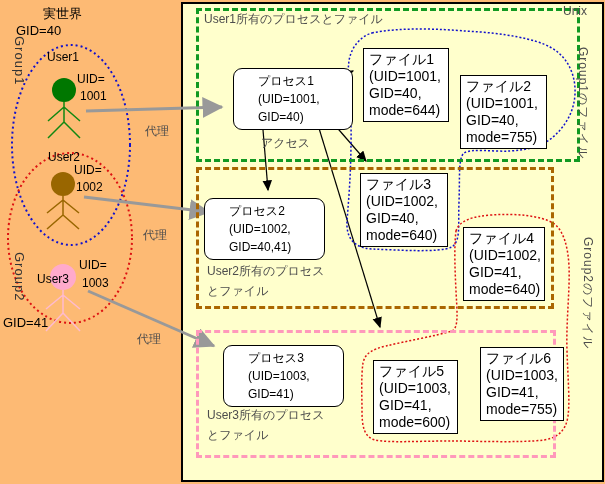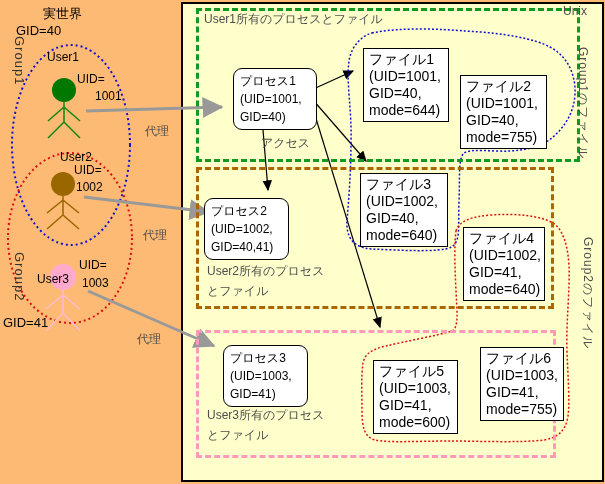--- a/index.html
+++ b/index.html
@@ -16,21 +16,21 @@
     left:181px;top:2px;width:419px;height:476px;
     background:#FFFFCC;border:2px solid #000;z-index:1;
   }
   #overlay{left:0;top:0;z-index:2;}
   .section{background:transparent;z-index:3;}
   #section-user1{left:196px;top:8px;width:378px;height:148px;border:3px dashed #119922;}
   #section-user2{left:196px;top:167px;width:352px;height:136px;border:3px dashed #AA6600;}
   #section-user3{left:196px;top:330px;width:354px;height:122px;border:3px dashed #FF99BB;}
   .pbox{
     background:#fff;border:1.5px solid #000;border-radius:9px;
-    font-size:12px;line-height:18px;padding:3px 6px;z-index:4;white-space:nowrap;
+    font-size:12px;line-height:18px;padding:3px 24px;z-index:4;white-space:nowrap;
   }
   .fbox{
     background:#fff;border:1.2px solid #000;
     font-size:14px;line-height:17px;padding:2px 5px;z-index:4;white-space:nowrap;
   }
   .toplabel{z-index:5;}
   .vtext{
     font-size:12px;white-space:nowrap;color:#4d4d4d;
     transform:rotate(90deg);transform-origin:0 0;z-index:5;letter-spacing:1px;
   }
@@ -106,23 +106,23 @@
   <div class="abs section" id="section-user3"></div>
 
   <div class="abs lbl toplabel" style="left:43px;top:5px;">実世界</div>
   <div class="abs lbl toplabel" style="left:16px;top:23px;">GID=40</div>
   <div class="abs vtext vtext-black" style="left:27px;top:36px;font-size:13px;">Group1</div>
   <div class="abs vtext vtext-black" style="left:27px;top:252px;font-size:13px;">Group2</div>
   <div class="abs lbl toplabel" style="left:3px;top:315px;">GID=41</div>
 
   <div class="abs small toplabel" style="left:47px;top:50px;">User1</div>
   <div class="abs small toplabel" style="left:77px;top:72px;">UID=</div>
-  <div class="abs small toplabel" style="left:80px;top:89px;margin-left:15px;">1001</div>
+  <div class="abs small toplabel" style="left:80px;top:89px;">1001</div>
 
-  <div class="abs small toplabel" style="left:60px;top:150px;text-align:center;">User2</div>
+  <div class="abs small toplabel" style="left:48px;top:150px;text-align:center;">User2</div>
   <div class="abs small toplabel" style="left:74px;top:163px;">UID=</div>
   <div class="abs small toplabel" style="left:76px;top:180px;">1002</div>
 
   <div class="abs small toplabel" style="left:37px;top:244px;margin-top:28px;">User3</div>
   <div class="abs small toplabel" style="left:79px;top:258px;">UID=</div>
   <div class="abs small toplabel" style="left:82px;top:276px;">1003</div>
 
   <div class="abs small gray toplabel" style="left:145px;top:123px;">代理</div>
   <div class="abs small gray toplabel" style="left:143px;top:227px;">代理</div>
   <div class="abs small gray toplabel" style="left:137px;top:331px;">代理</div>

